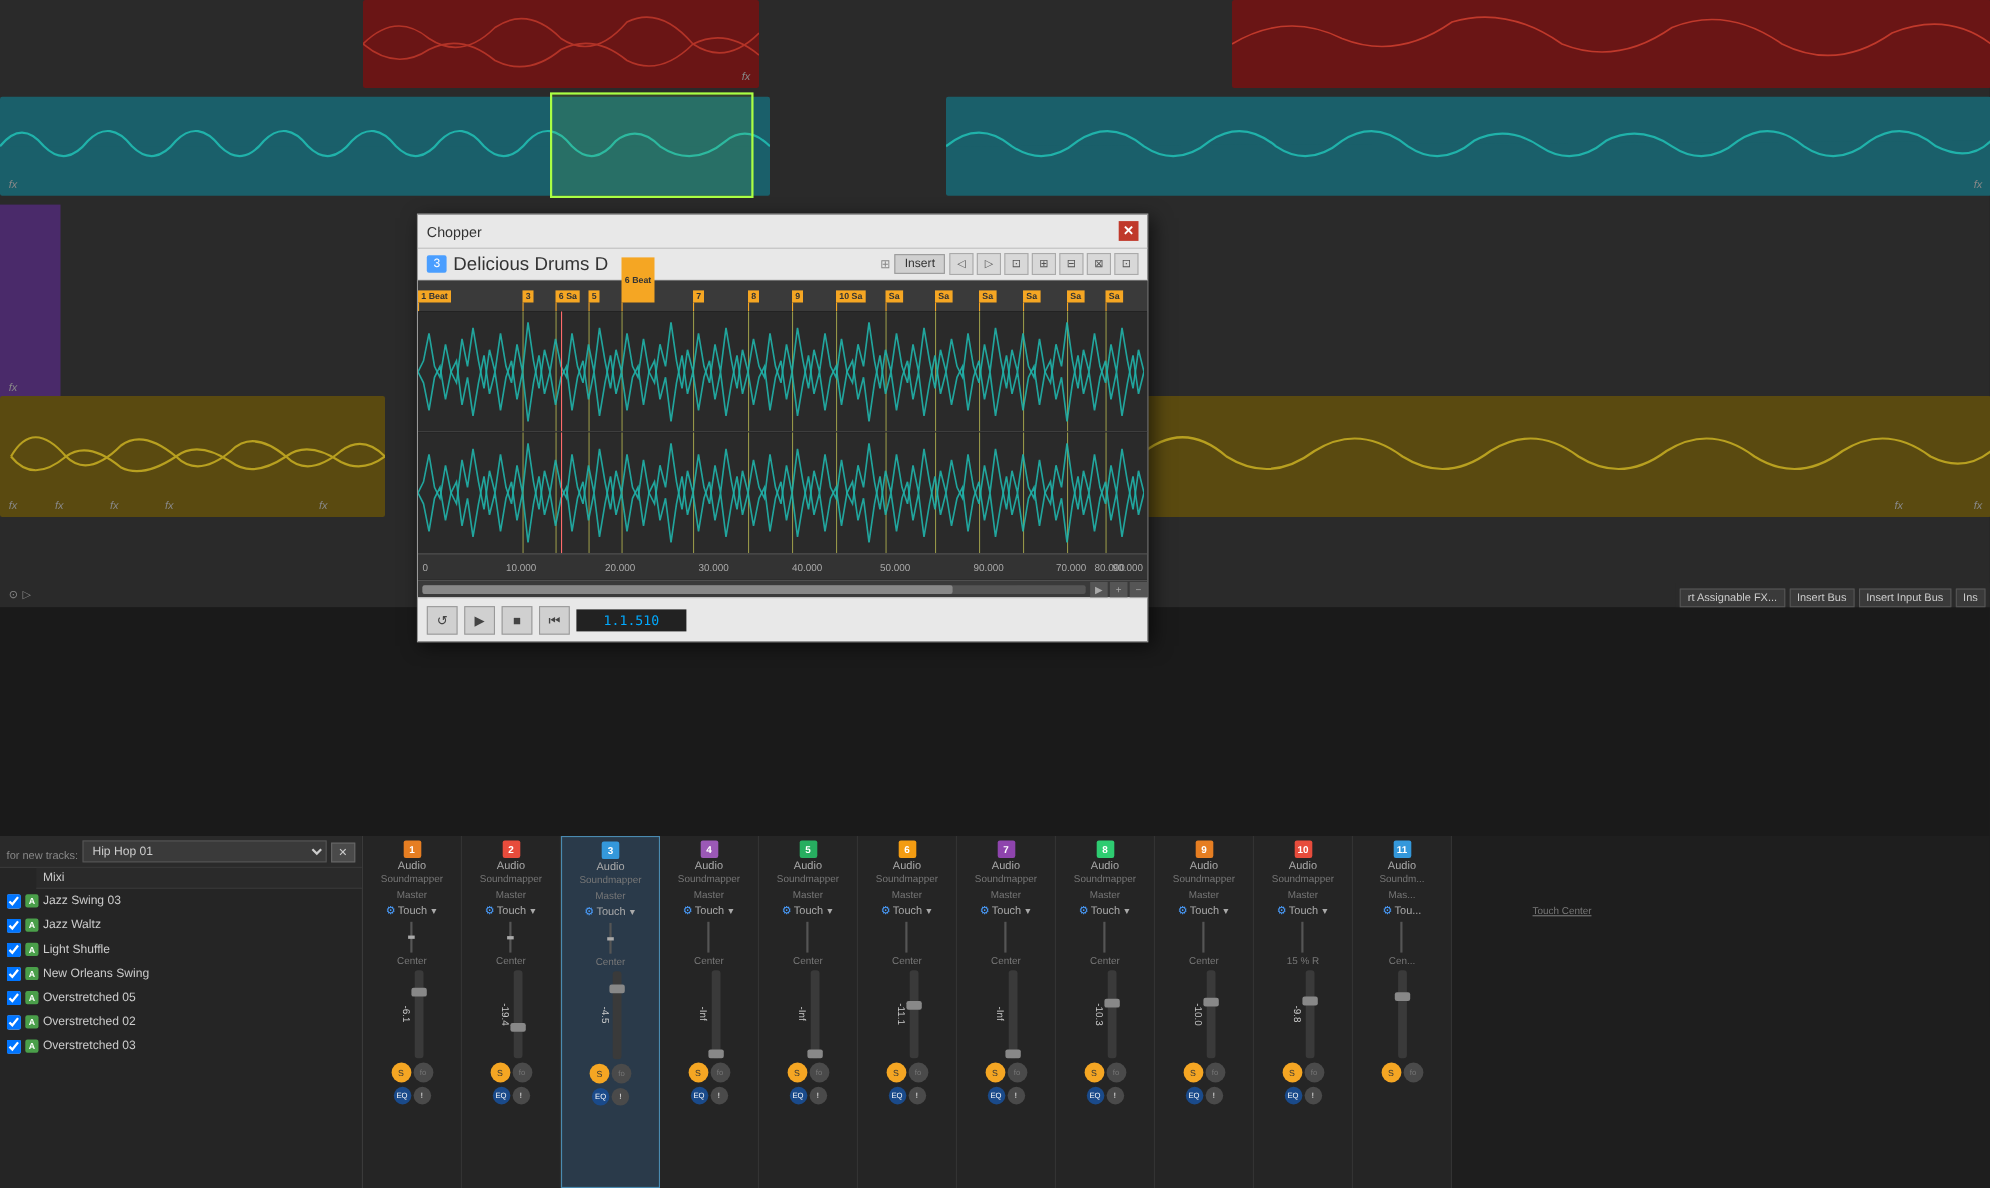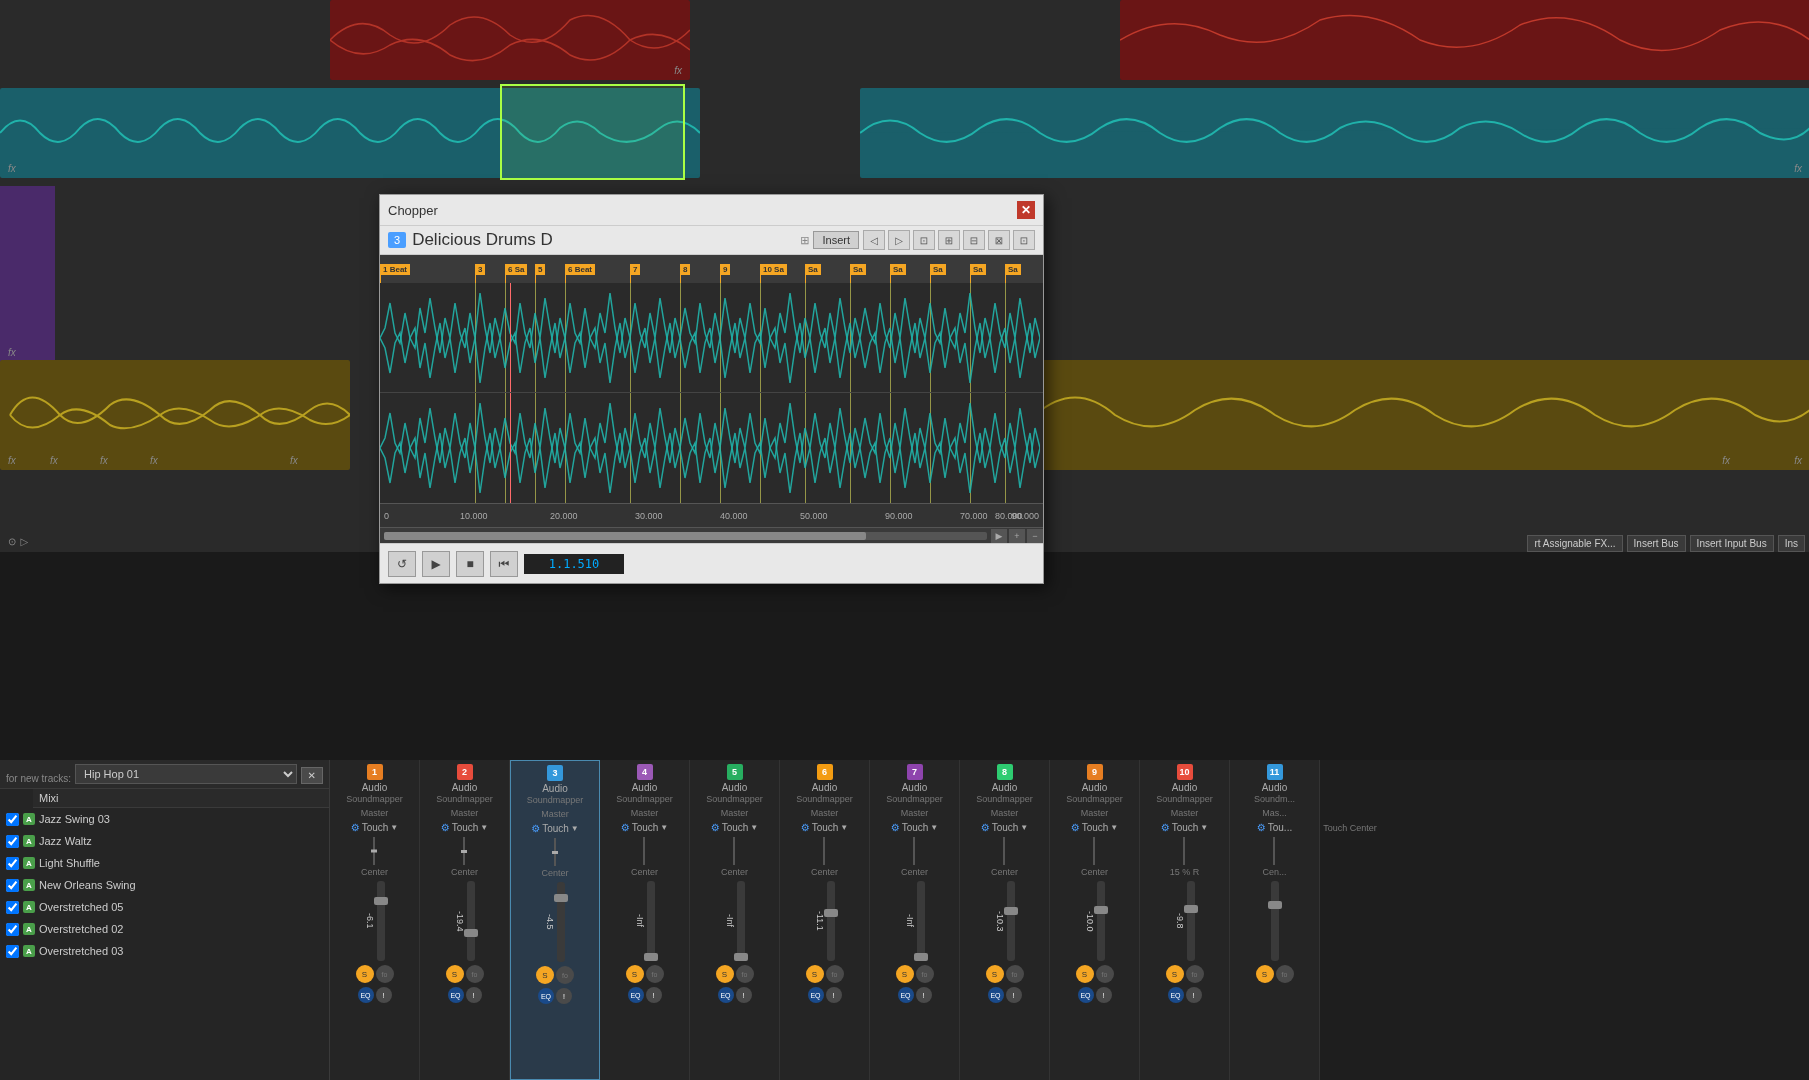--- a/index.html
+++ b/index.html
@@ -540,21 +540,21 @@
     </div>
     <div style="position:absolute;left:125px;bottom:0;display:flex;flex-direction:column;">
       <div style="background:#f5a623;color:#333;font-size:8px;padding:1px 3px;font-weight:bold;">6 Sa</div>
       <div style="width:1px;height:8px;background:#f5a623;"></div>
     </div>
     <div style="position:absolute;left:155px;bottom:0;display:flex;flex-direction:column;">
       <div style="background:#f5a623;color:#333;font-size:8px;padding:1px 3px;font-weight:bold;">5</div>
       <div style="width:1px;height:8px;background:#f5a623;"></div>
     </div>
     <div style="position:absolute;left:185px;bottom:0;display:flex;flex-direction:column;">
-      <div style="background:#f5a623;color:#333;font-size:8px;padding:1px 3px;font-weight:bold;">6 Beat</div>
+      <div style="background:#f5a623;color:#333;font-size:8px;padding:16px 3px;font-weight:bold;">6 Beat</div>
       <div style="width:1px;height:8px;background:#f5a623;"></div>
     </div>
     <div style="position:absolute;left:250px;bottom:0;display:flex;flex-direction:column;">
       <div style="background:#f5a623;color:#333;font-size:8px;padding:1px 3px;font-weight:bold;">7</div>
       <div style="width:1px;height:8px;background:#f5a623;"></div>
     </div>
     <div style="position:absolute;left:300px;bottom:0;display:flex;flex-direction:column;">
       <div style="background:#f5a623;color:#333;font-size:8px;padding:1px 3px;font-weight:bold;">8</div>
       <div style="width:1px;height:8px;background:#f5a623;"></div>
     </div>
@@ -1126,21 +1126,21 @@
       </div>
       <div class="channel-buttons-row">
         <div class="ch-btn ch-btn-s">S</div>
         <div class="ch-btn" style="background:#4a4a4a;color:#777;font-size:7px;">fo</div>
       </div>
     </div>
 
   </div>
 </div>
 
-<div style="position:absolute;top:823px;left:1290px;color:#777;font-size:9px;text-align:center;width:120px;">Touch Center</div>
+<div style="position:absolute;top:823px;left:1360px;color:#777;font-size:9px;text-align:center;width:120px;text-decoration:underline;">Touch Center</div>
 
 <div style="position:absolute;top:530px;left:0;right:0;height:22px;background:#2a2a2a;display:flex;align-items:center;padding:0 8px;gap:4px;z-index:50;">
   <span style="color:#888;font-size:10px;">⊙</span>
   <span style="color:#888;font-size:10px;">▷</span>
 </div>
 
 <div style="position:absolute;top:530px;right:0;height:22px;background:#2a2a2a;display:flex;align-items:flex-end;padding:0 4px;gap:4px;z-index:50;">
   <button style="background:#3a3a3a;border:1px solid #555;color:#ccc;padding:2px 6px;font-size:10px;cursor:pointer;">rt Assignable FX...</button>
   <button style="background:#3a3a3a;border:1px solid #555;color:#ccc;padding:2px 6px;font-size:10px;cursor:pointer;">Insert Bus</button>
   <button style="background:#3a3a3a;border:1px solid #555;color:#ccc;padding:2px 6px;font-size:10px;cursor:pointer;">Insert Input Bus</button>

